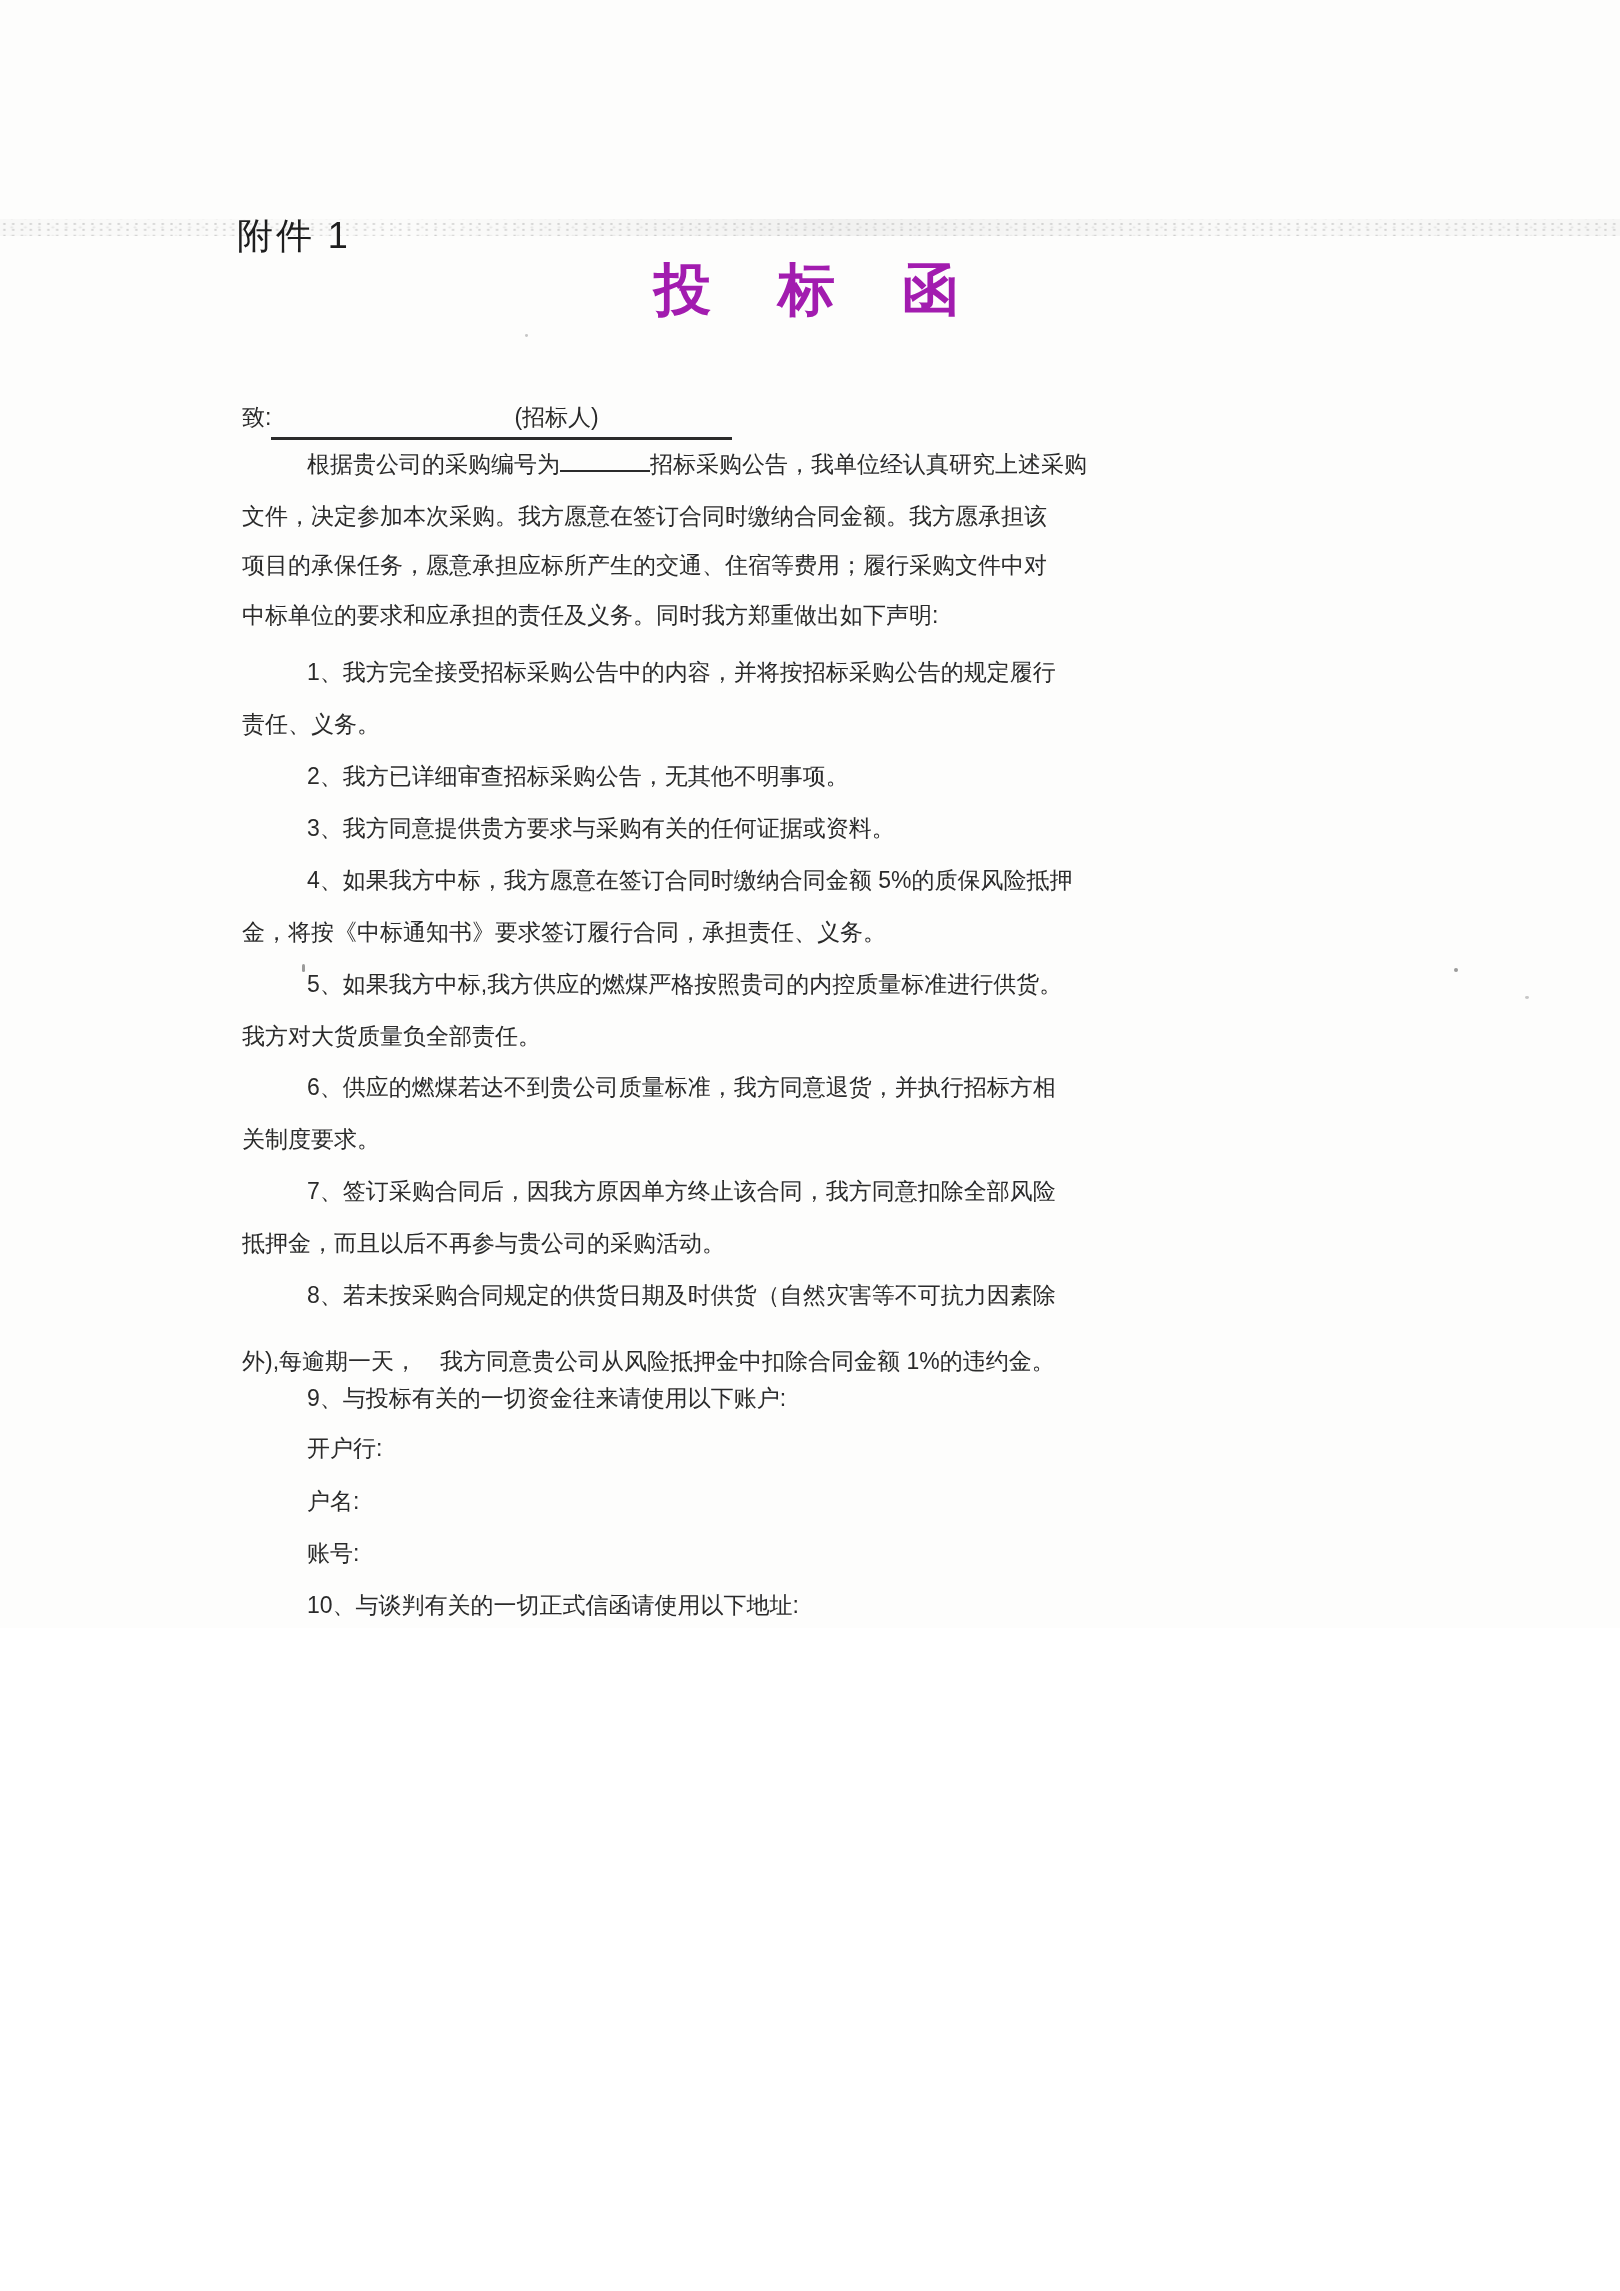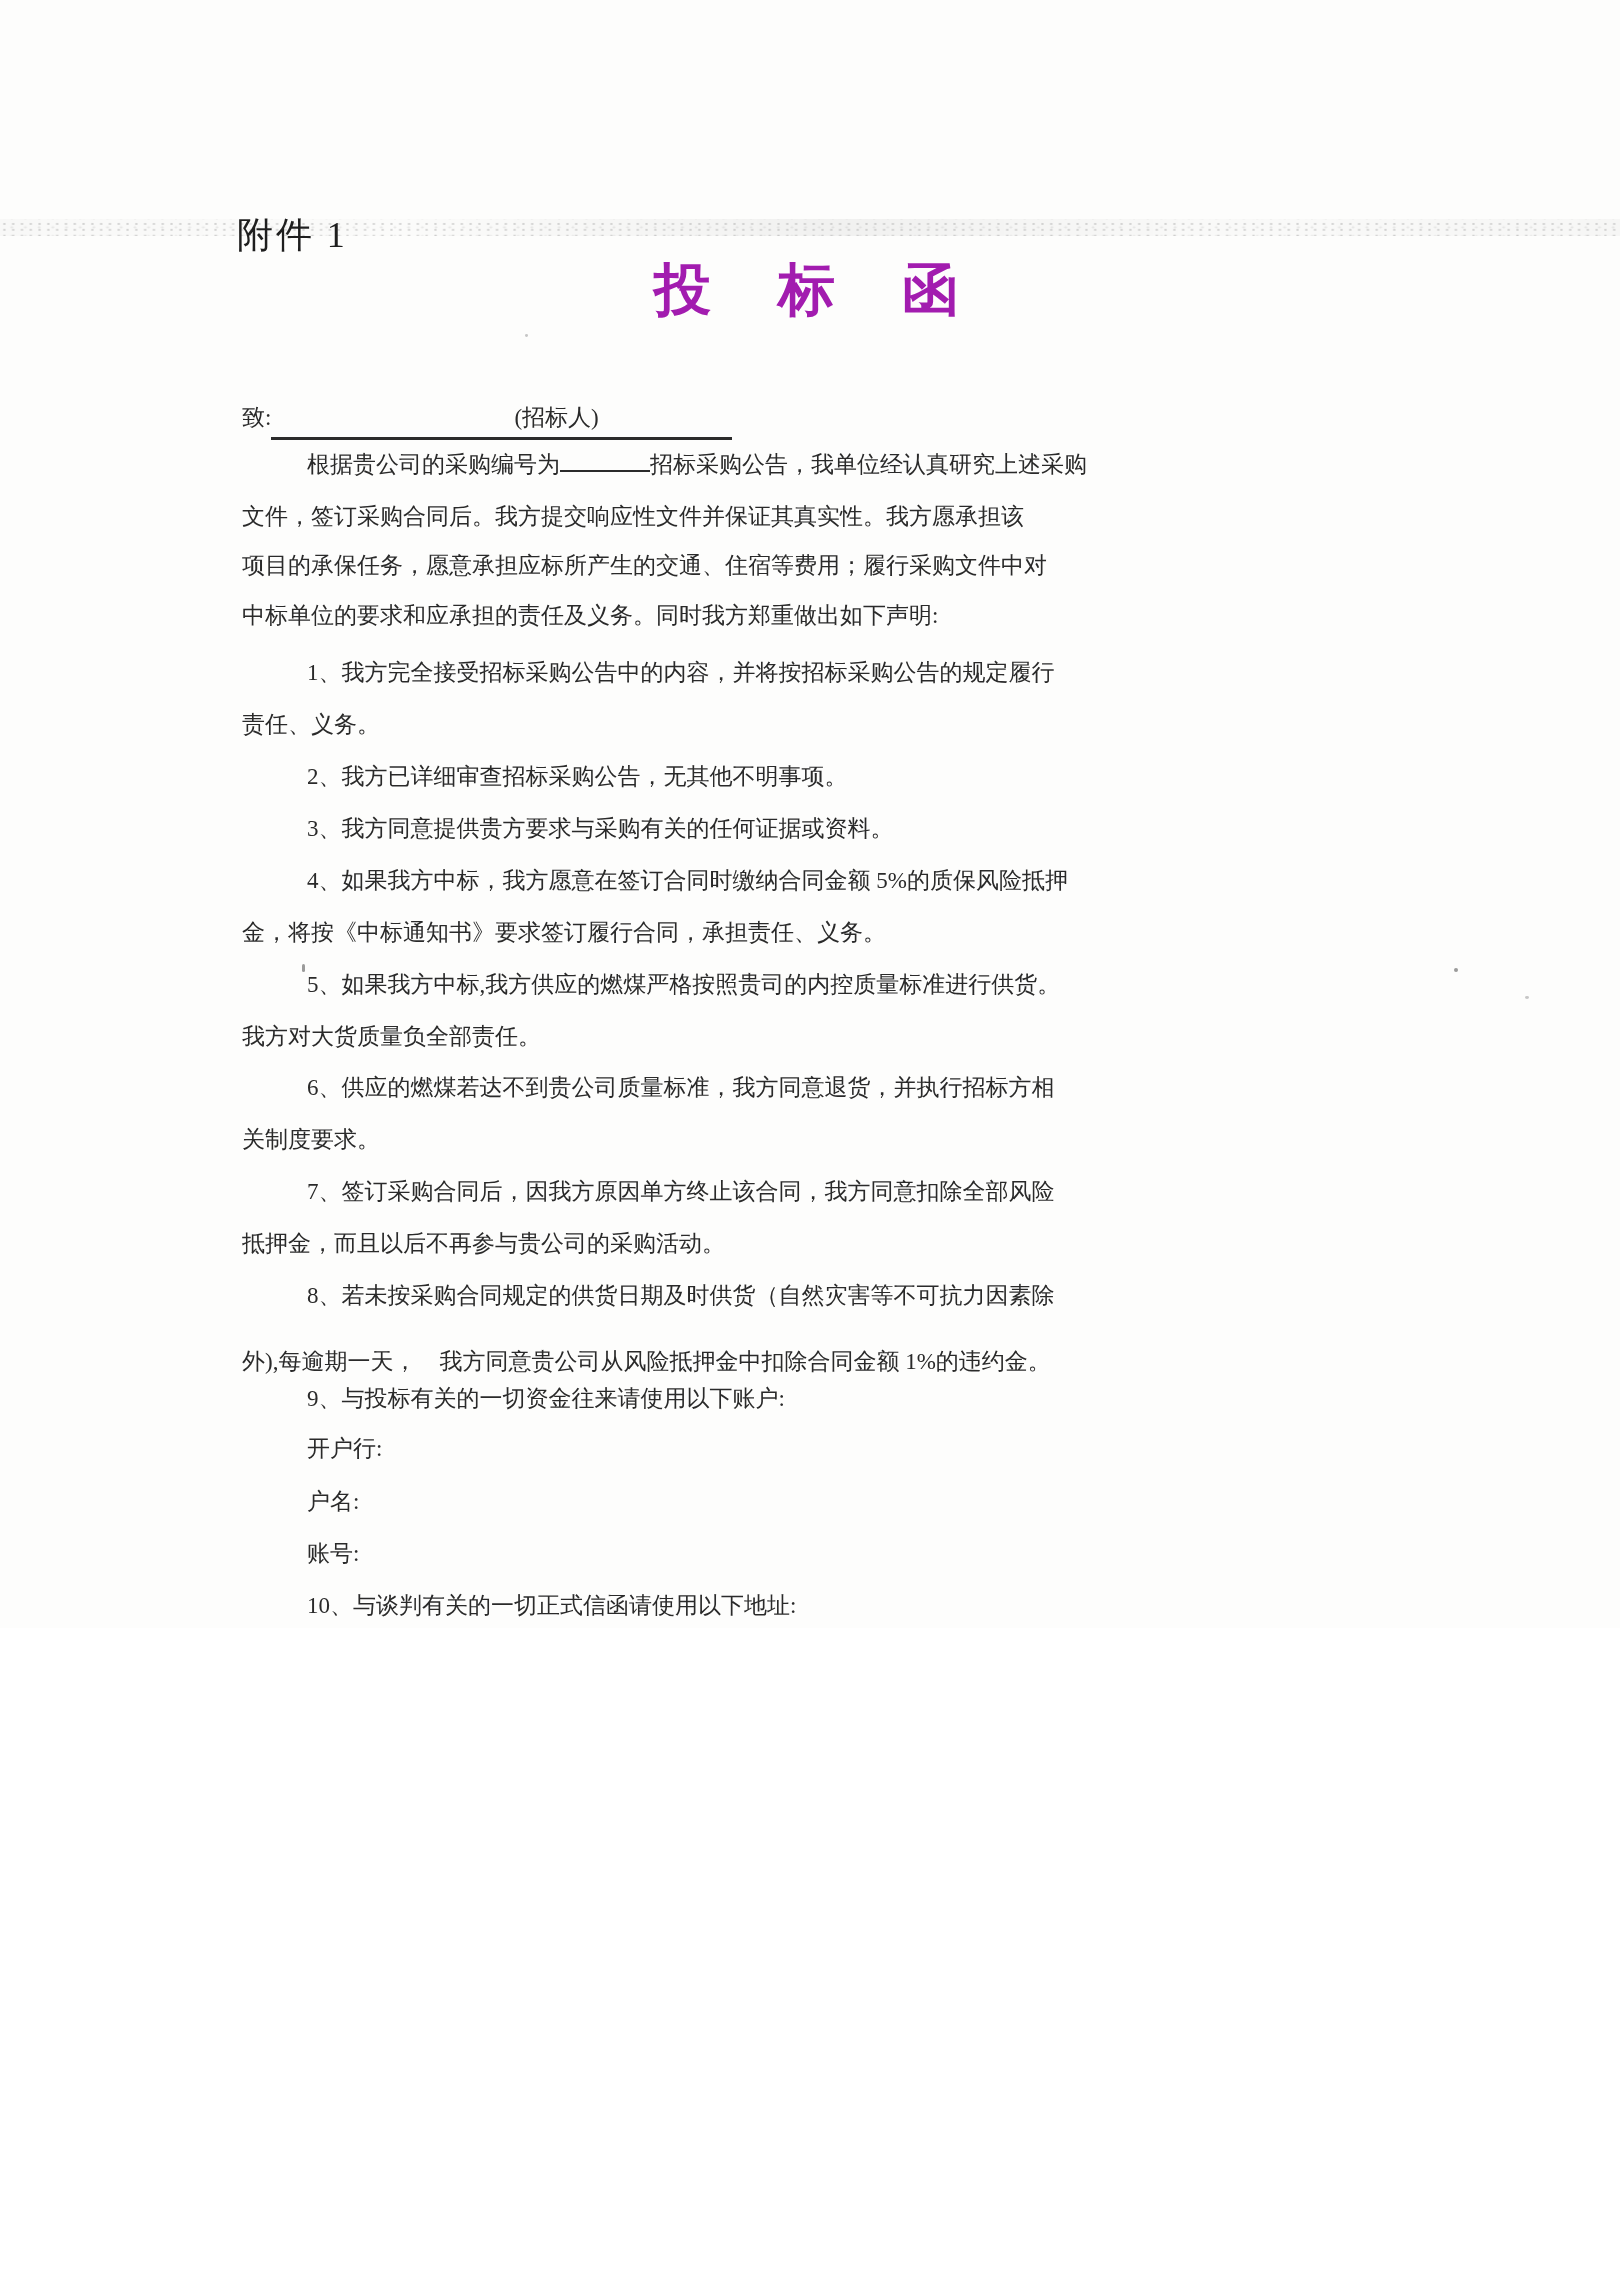--- a/index.html
+++ b/index.html
@@ -1,21 +1,21 @@
 <!DOCTYPE html>
 <html><head>
 <meta charset="utf-8">
 <style>
   html,body{margin:0;padding:0;background:#ffffff;}
   .page{
     position:relative;
     width:1620px;height:1628px;
     background:#fdfdfc;
     overflow:hidden;
-    font-family:Liberation Serif, serif;
+    font-family:Liberation Sans, sans-serif;
     color:#262626;
   }
   
   .noise-band{
     position:absolute;left:0;top:219px;width:1620px;height:16.7px;
     background-image:
       radial-gradient(rgba(70,70,70,.38) 1px, transparent 1.6px),
       radial-gradient(rgba(90,90,90,.22) 1px, transparent 1.9px),
       linear-gradient(90deg, rgba(0,0,0,.04) 0%, rgba(0,0,0,.02) 25%, rgba(0,0,0,.09) 52%, rgba(0,0,0,.03) 75%, rgba(0,0,0,.05) 100%);
     background-size:8.8px 5.9px, 13.7px 8.8px, 100% 100%;
@@ -65,21 +65,21 @@
 
   <div class="noise-band"></div>
 
   <div class="attachment-label">附件 1</div>
 
   <div class="doc-title">投标函</div>
 
   <div>
       <div class="line" style="left: 242px; top: 392px;"><span>致:</span><span class="blank with-label" style="width: 218px; padding-left: 243px;">(招标人)</span></div>
       <div class="line" style="left: 307px; top: 439px;"><span>根据贵公司的采购编号为</span><span class="blank" style="width: 90px;"></span><span>招标采购公告，我单位经认真研究上述采购</span></div>
-      <div class="line" style="left: 242px; top: 491px;"><span>文件，签订采购合同后。我方提交响应性文件并保证其真实性。我方愿承担该</span></div>
+      <div class="line" style="left: 242px; top: 491px;"><span>文件，决定参加本次采购。我方愿意在签订合同时缴纳合同金额。我方愿承担该</span></div>
       <div class="line" style="left: 242px; top: 540px;"><span>项目的承保任务，愿意承担应标所产生的交通、住宿等费用；履行采购文件中对</span></div>
       <div class="line" style="left: 242px; top: 590px;"><span>中标单位的要求和应承担的责任及义务。同时我方郑重做出如下声明:</span></div>
       <div class="line" style="left: 307px; top: 647px;"><span>1、我方完全接受招标采购公告中的内容，并将按招标采购公告的规定履行</span></div>
       <div class="line" style="left: 242px; top: 699px;"><span>责任、义务。</span></div>
       <div class="line" style="left: 307px; top: 751px;"><span>2、我方已详细审查招标采购公告，无其他不明事项。</span></div>
       <div class="line" style="left: 307px; top: 803px;"><span>3、我方同意提供贵方要求与采购有关的任何证据或资料。</span></div>
       <div class="line" style="left: 307px; top: 855px;"><span>4、如果我方中标，我方愿意在签订合同时缴纳合同金额 5%的质保风险抵押</span></div>
       <div class="line" style="left: 242px; top: 907px; text-align: center;"><span>金，将按《中标通知书》要求签订履行合同，承担责任、义务。</span></div>
       <div class="line" style="left: 307px; top: 959px;"><span>5、如果我方中标,我方供应的燃煤严格按照贵司的内控质量标准进行供货。</span></div>
       <div class="line" style="left: 242px; top: 1011px;"><span>我方对大货质量负全部责任。</span></div>

